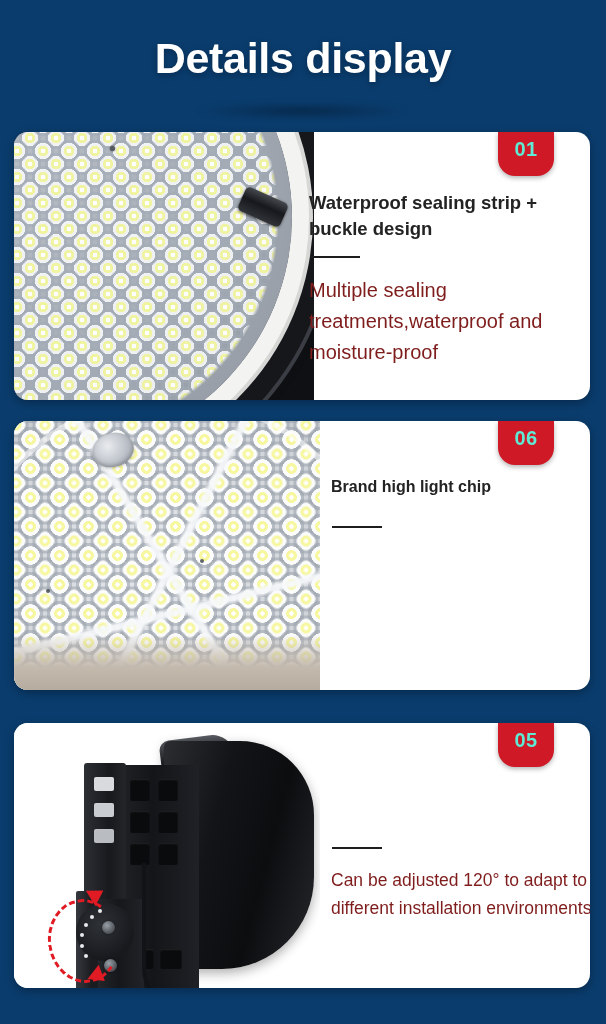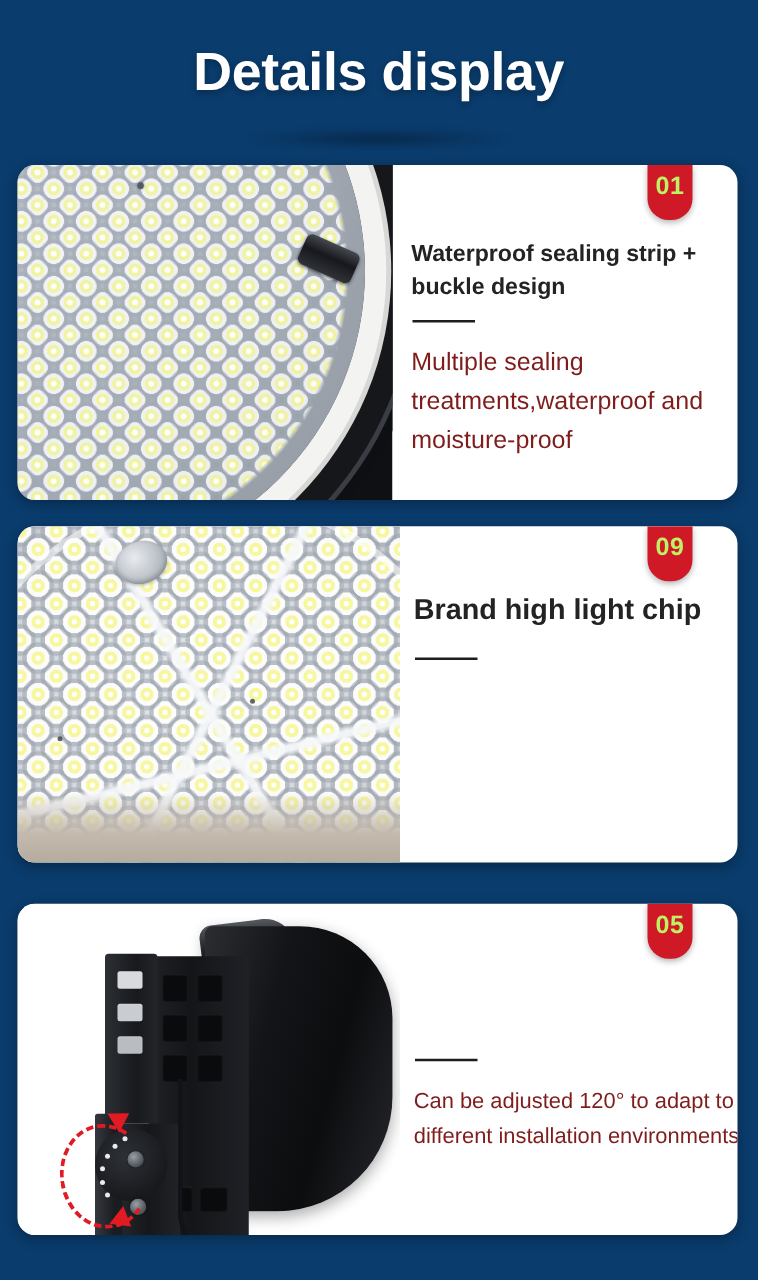--- a/index.html
+++ b/index.html
@@ -53,56 +53,56 @@
     position:absolute;left:0;top:0;bottom:0;
     overflow:hidden;
   }
   #card-1 .card-photo{width:300px;}
   #card-2 .card-photo{width:306px;}
   #card-3 .card-photo{width:306px;}
 
   .card-body{
     position:absolute;top:0;bottom:0;right:0;
   }
-  #card-1 .card-body{left:304px;}
+  #card-1 .card-body{left:284px;}
   #card-2 .card-body{left:306px;}
   #card-3 .card-body{left:306px;}
 
   .card-heading{
     position:absolute;left:11px;
     color:#232323;
     font-weight:bold;
   }
   #card-1 .card-heading{top:58px;font-size:18.5px;line-height:26px;width:250px;}
-  #card-2 .card-heading{top:53px;font-size:23px;line-height:26px;width:250px;}
+  #card-2 .card-heading{top:53px;font-size:16px;line-height:26px;width:250px;}
   #card-3 .card-heading{top:50px;font-size:19.5px;line-height:27px;width:240px;}
 
   .card-rule{
     position:absolute;left:12px;height:2px;width:50px;background:#1d1d1d;
   }
   #card-1 .card-rule{top:124px;}
   #card-2 .card-rule{top:105px;}
   #card-3 .card-rule{top:124px;}
 
   .card-text{
     position:absolute;left:11px;
     color:#7f1d1d;
   }
   #card-1 .card-text{top:143px;font-size:20px;line-height:31px;width:262px;}
   #card-2 .card-text{top:124px;font-size:20px;line-height:31px;width:275px;}
   #card-3 .card-text{top:143px;font-size:17.5px;line-height:28px;width:262px;}
 
   
   .badge{
     position:absolute;top:0;right:36px;
-    width:36px;height:44px;
+    width:56px;height:44px;
     background:#cf1926;
     border-radius:0 0 17px 17px;
     box-shadow:0 2px 5px rgba(0,0,0,.30);
-    color:#bef264;
+    color:#5eead4;
     font-size:20px;font-weight:bold;
     display:flex;align-items:flex-start;justify-content:center;
     padding-top:6px;
     box-sizing:border-box;
     letter-spacing:.5px;
   }
 
   
   .ph1{position:absolute;inset:0;background:#0e1014;}
   .ph1 .disc{
@@ -296,21 +296,21 @@
         <div class="edge"></div>
         <div class="floor"></div>
       </div>
     </div>
 
     <div class="card-body">
       <div class="card-heading">Brand high light chip</div>
       <div class="card-rule"></div>
     </div>
 
-    <div class="badge">09</div>
+    <div class="badge">06</div>
   </div>
 
   <div class="card" id="card-3">
 
     <div class="card-photo">
       <div class="ph3">
         <div class="hood-lip"></div>
         <div class="hood"></div>
 
         <div class="body-col"></div>

